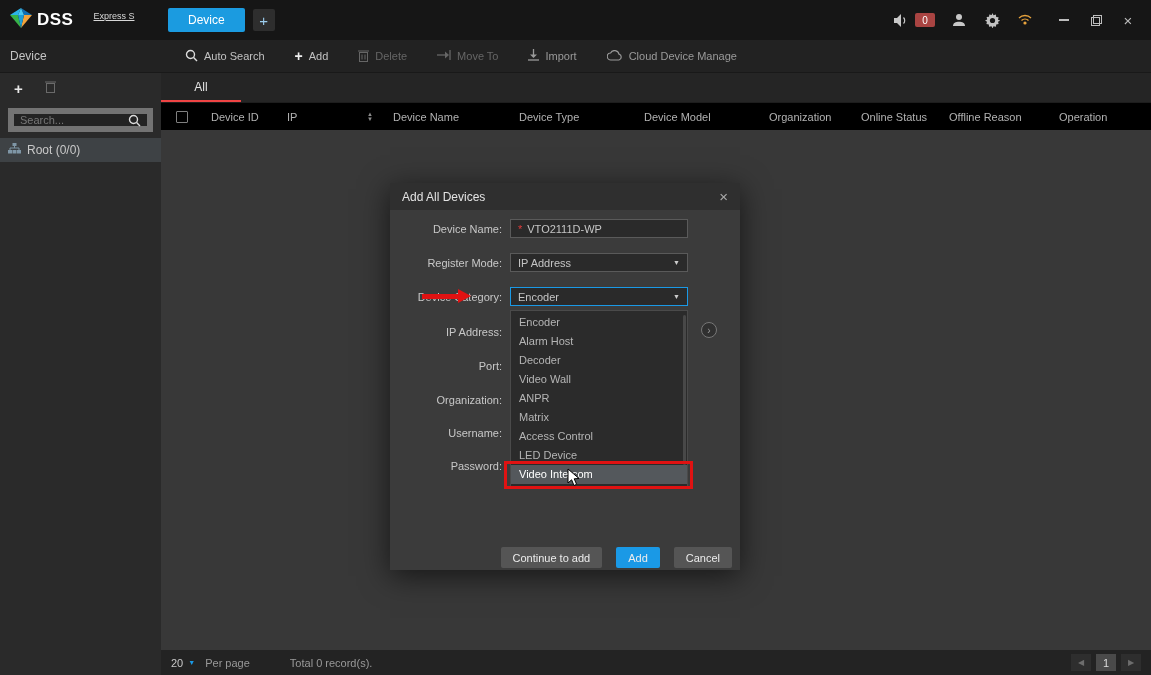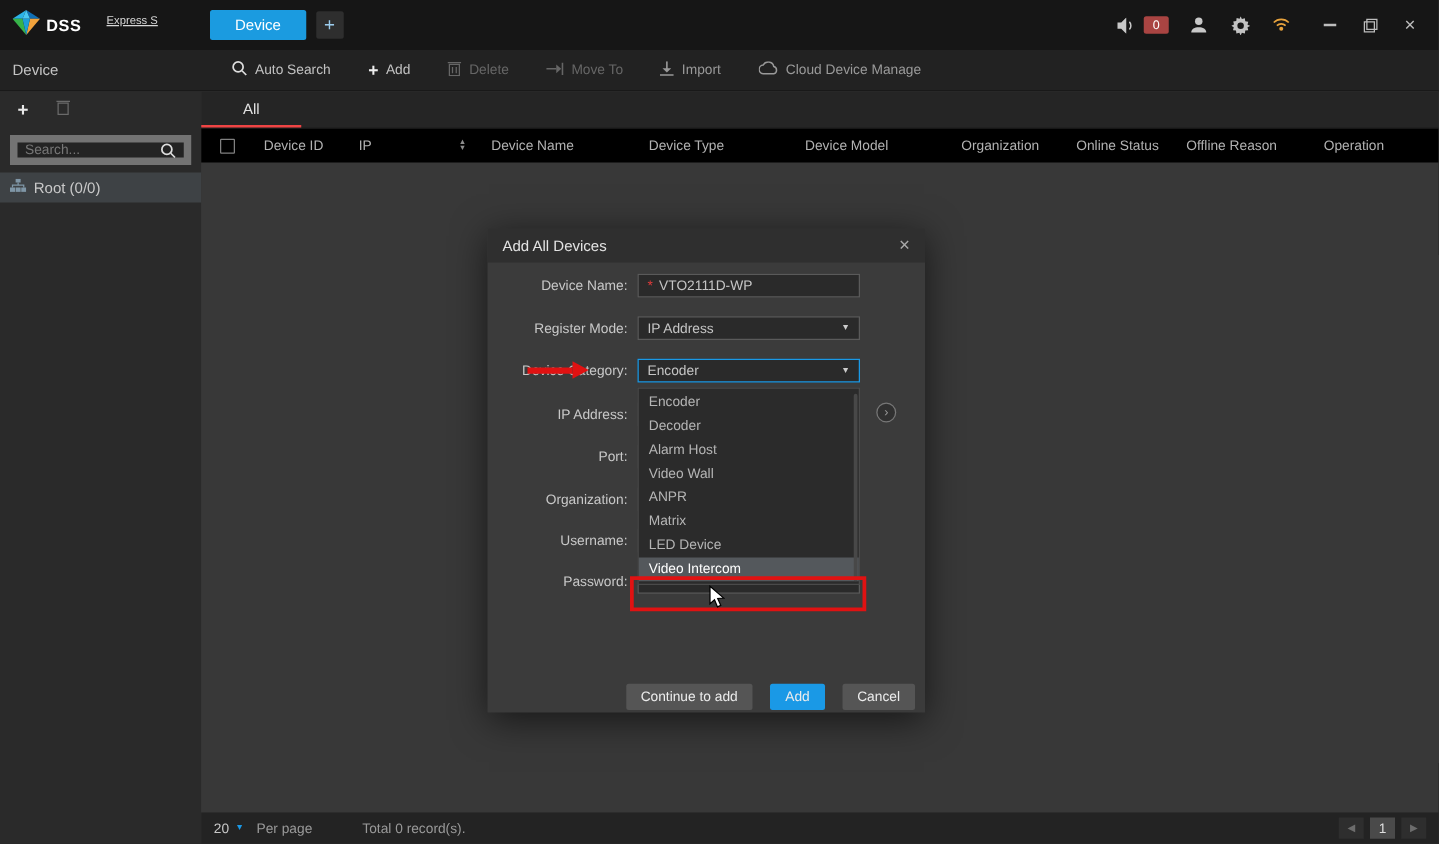--- a/index.html
+++ b/index.html
@@ -2,21 +2,21 @@
 <html><head>
 <meta charset="utf-8">
 <style>
   * { margin:0; padding:0; box-sizing:border-box; }
   body { font-family:"Liberation Sans", sans-serif; background:#111; }
   .app { position:relative; width:1151px; height:675px; background:#373737; overflow:hidden; font-family:"Liberation Sans", sans-serif; }
 
   
   .topbar { position:absolute; top:0; left:0; right:0; height:40px; background:#161616; display:flex; align-items:center; }
   .logo-wrap { display:flex; align-items:center; padding-left:10px; width:160px; }
-  .brand { color:#fff; font-size:13px; font-weight:bold; margin-left:5px; letter-spacing:.5px; }
+  .brand { color:#fff; font-size:17px; font-weight:bold; margin-left:5px; letter-spacing:.5px; }
   .brand-sub { color:#d8d8d8; font-size:9px; margin-left:20px; position:relative; top:-4px;text-decoration:underline; }
   .nav-tab { background:#1b9be0; color:#fff; font-size:12px; padding:5px 20px; border-radius:2px; margin-left:8px; cursor:default; }
   .nav-add { width:22px; height:22px; background:#2e2e2e; color:#9ccdee; margin-left:8px; display:flex; align-items:center; justify-content:center; border-radius:2px; font-size:15px; }
   .topbar-right { margin-left:auto; display:flex; align-items:center; gap:15px; padding-right:14px; }
   .sound-wrap { display:flex; align-items:center; gap:5px; }
   .alarm-badge { min-width:20px; height:14px; background:#a94442; color:#fff; font-size:10px; display:flex; align-items:center; justify-content:center; border-radius:2px; padding:0 4px; }
   .tb-ico { color:#c0c0c0; font-size:14px; display:flex; align-items:center; justify-content:center; width:18px; height:18px; }
   .win-ctrl { display:flex; align-items:center; gap:14px; margin-left:6px; }
   .min-glyph { width:10px; height:2px; background:#bdbdbd; display:inline-block; }
   .restore-glyph { position:relative; width:11px; height:11px; display:inline-block; }
@@ -349,25 +349,26 @@
 
     <div class="dialog-buttons">
       <div class="btn btn-gray">Continue to add</div>
       <div class="btn btn-blue">Add</div>
       <div class="btn btn-gray">Cancel</div>
     </div>
   </div>
 
   <div class="dropdown-panel">
     <div class="dd-item">Encoder</div>
+    <div class="dd-item">Alarm Host</div>
     <div class="dd-item">Decoder</div>
-    <div class="dd-item">Alarm Host</div>
     <div class="dd-item">Video Wall</div>
     <div class="dd-item">ANPR</div>
     <div class="dd-item">Matrix</div>
+    <div class="dd-item">Access Control</div>
     <div class="dd-item">LED Device</div>
     <div class="dd-item selected">Video Intercom</div>
     <div class="dd-scroll"></div>
   </div>
 
   <div class="red-box"></div>
   <div class="red-arrow">
     <span class="tail"></span>
       <span class="head"></span>
   </div>

